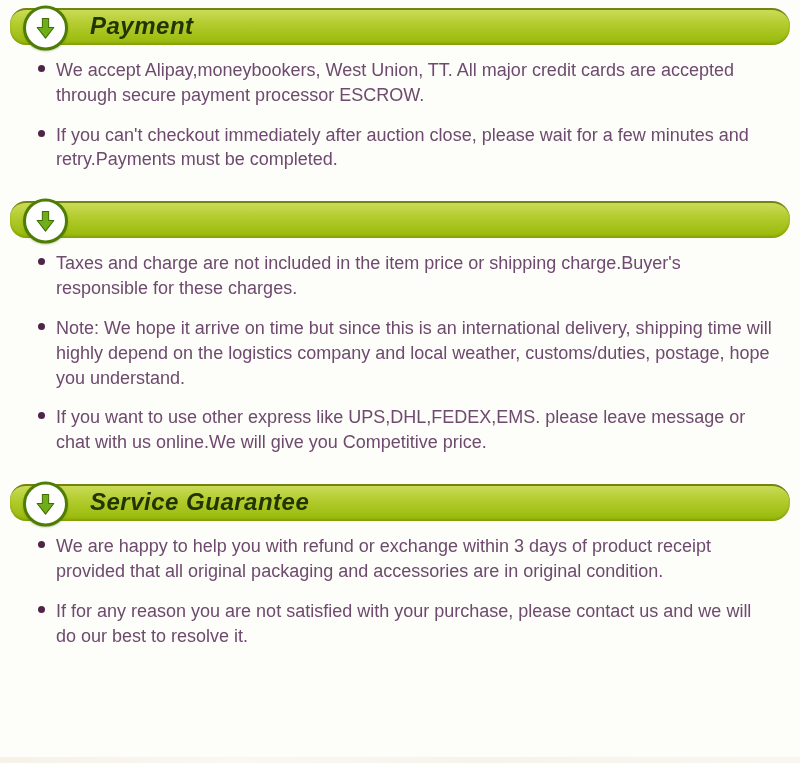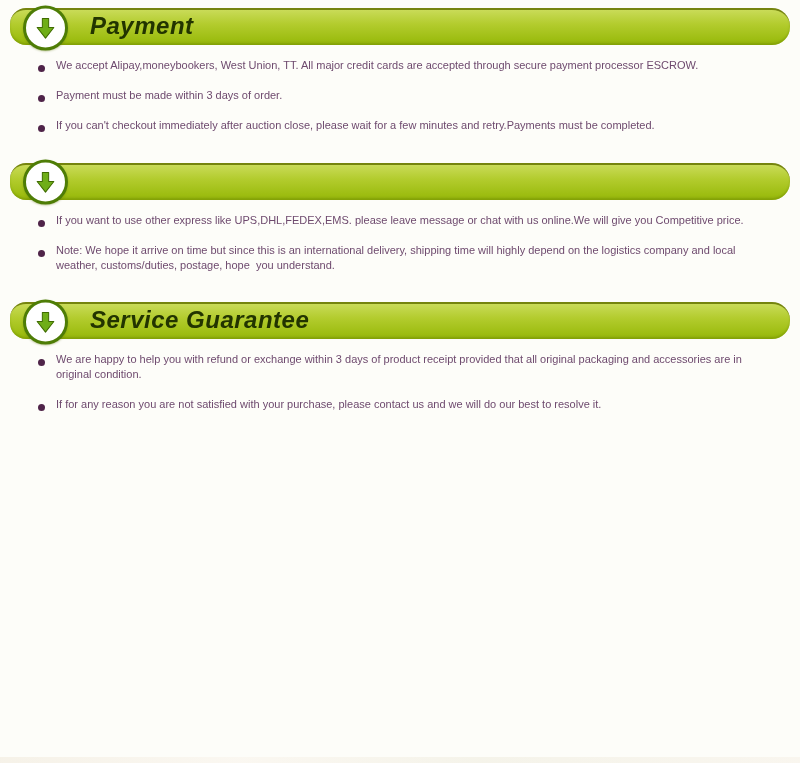--- a/index.html
+++ b/index.html
@@ -54,21 +54,21 @@
     letter-spacing: 0.5px;
     padding-bottom: 3px;
   }
   .bullet-list {
     list-style: none;
     margin: 13px 20px 0 46px;
     max-width: 742px;
   }
   .bullet-list li {
     position: relative;
-    font-size: 11px;
+    font-size: 18px;
     line-height: 1.38;
     color: #6e4a6e;
     margin-bottom: 15px;
     white-space: pre-wrap;
   }
   .bullet-list li::before {
     content: "";
     position: absolute;
     left: -18px;
     top: 7px;
@@ -96,36 +96,36 @@
     <header class="banner">
       <span class="icon-circle">
         <svg width="27" height="27" viewBox="0 0 24 24" aria-hidden="true">
           <path d="M9.2 3.5 h5.6 v8 h4.6 L12 21 L4.6 11.5 h4.6 Z" fill="#6fae18" stroke="#3f6b00" stroke-width="0.9" stroke-linejoin="round"></path>
         </svg>
       </span>
       <h2 class="banner-title">Payment</h2>
     </header>
     <ul class="bullet-list">
           <li>We accept Alipay,moneybookers, West Union, TT. All major credit cards are accepted through secure payment processor ESCROW.</li>
-          <li>Payment must be made within 3 days of order.</li>
           <li>If you can't checkout immediately after auction close, please wait for a few minutes and retry.Payments must be completed.</li>
         </ul>
   </section>
 
   <section class="info-section">
     <header class="banner">
       <span class="icon-circle">
         <svg width="27" height="27" viewBox="0 0 24 24" aria-hidden="true">
           <path d="M9.2 3.5 h5.6 v8 h4.6 L12 21 L4.6 11.5 h4.6 Z" fill="#6fae18" stroke="#3f6b00" stroke-width="0.9" stroke-linejoin="round"></path>
         </svg>
       </span>
     </header>
     <ul class="bullet-list">
+          <li>Taxes and charge are not included in the item price or shipping charge.Buyer's responsible for these charges.</li>
+          <li>Note: We hope it arrive on time but since this is an international delivery, shipping time will highly depend on the logistics company and local weather, customs/duties, postage, hope  you understand.</li>
           <li>If you want to use other express like UPS,DHL,FEDEX,EMS. please leave message or chat with us online.We will give you Competitive price.</li>
-          <li>Note: We hope it arrive on time but since this is an international delivery, shipping time will highly depend on the logistics company and local weather, customs/duties, postage, hope  you understand.</li>
         </ul>
   </section>
 
   <section class="info-section">
     <header class="banner">
       <span class="icon-circle">
         <svg width="27" height="27" viewBox="0 0 24 24" aria-hidden="true">
           <path d="M9.2 3.5 h5.6 v8 h4.6 L12 21 L4.6 11.5 h4.6 Z" fill="#6fae18" stroke="#3f6b00" stroke-width="0.9" stroke-linejoin="round"></path>
         </svg>
       </span>

